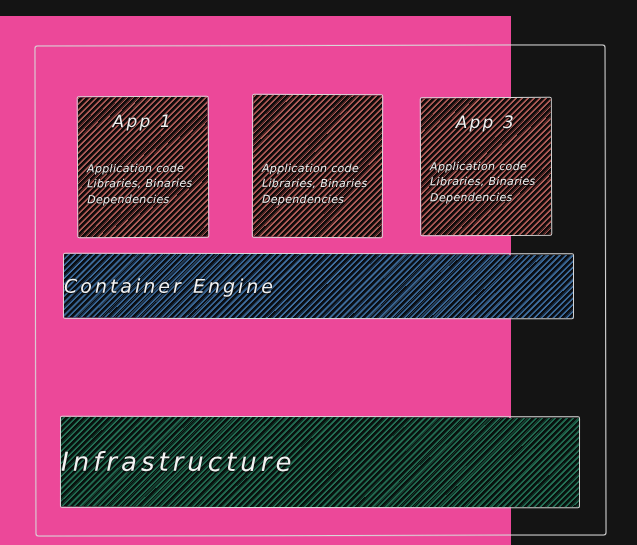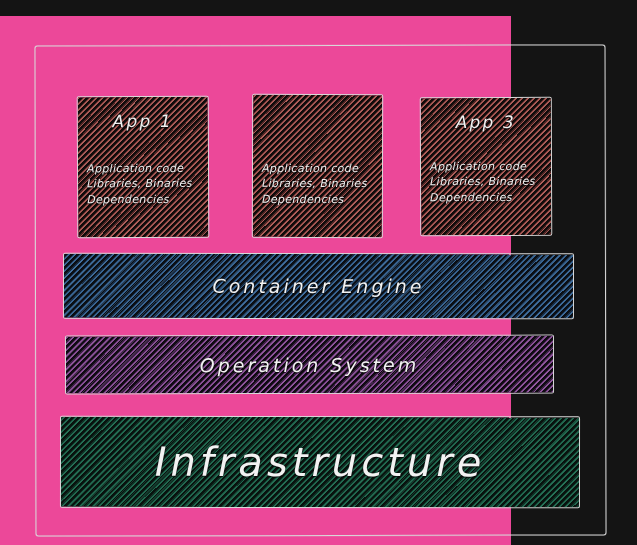--- a/index.html
+++ b/index.html
@@ -176,31 +176,30 @@
     font-size: 11px;
     line-height: 15.5px;
     letter-spacing: 0.35px;
     font-style: italic;
     text-align: left;
   }
   .app-lines div { white-space: nowrap; border-radius: 7px; }
 
   
   .layer-bar .content {
-    align-items: center;
     justify-content: center;
   }
   .layer-label {
     font-size: 19px;
     letter-spacing: 3px;
     font-style: italic;
     white-space: nowrap;
   }
   .layer-label.big {
-    font-size: 40px;
+    font-size: 26px;
     letter-spacing: 4px;
     font-weight: 400;
     font-style: italic;
   }
 
   
   #app-1 { left: 77px;  top: 80px;  width: 132px; height: 142px; transform: rotate(-0.25deg); }
   #app-2 { left: 252px; top: 78px;  width: 131px; height: 144px; transform: rotate(0.15deg); }
   #app-3 { left: 420px; top: 81px;  width: 132px; height: 139px; transform: rotate(-0.2deg); align-items: center; }
 
@@ -250,26 +249,20 @@
     </div>
   </div>
 
   <div id="container-engine" class="sbox layer-bar">
     <div class="fill hatch-blue"></div>
     <div class="content">
       <div class="layer-label">Container Engine</div>
     </div>
   </div>
 
-  <div id="operation-system" class="sbox layer-bar">
-    <div class="fill hatch-purple"></div>
-    <div class="content">
-      <div class="layer-label">Operation System</div>
-    </div>
-  </div>
 
   <div id="infrastructure" class="sbox layer-bar">
     <div class="fill hatch-green"></div>
     <div class="content">
       <div class="layer-label big">Infrastructure</div>
     </div>
   </div>
 
 </div>
 

